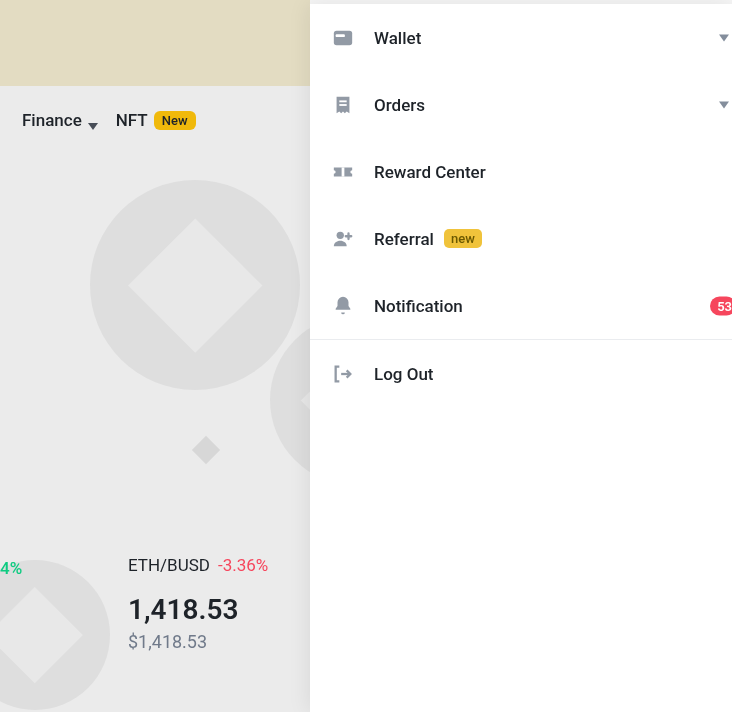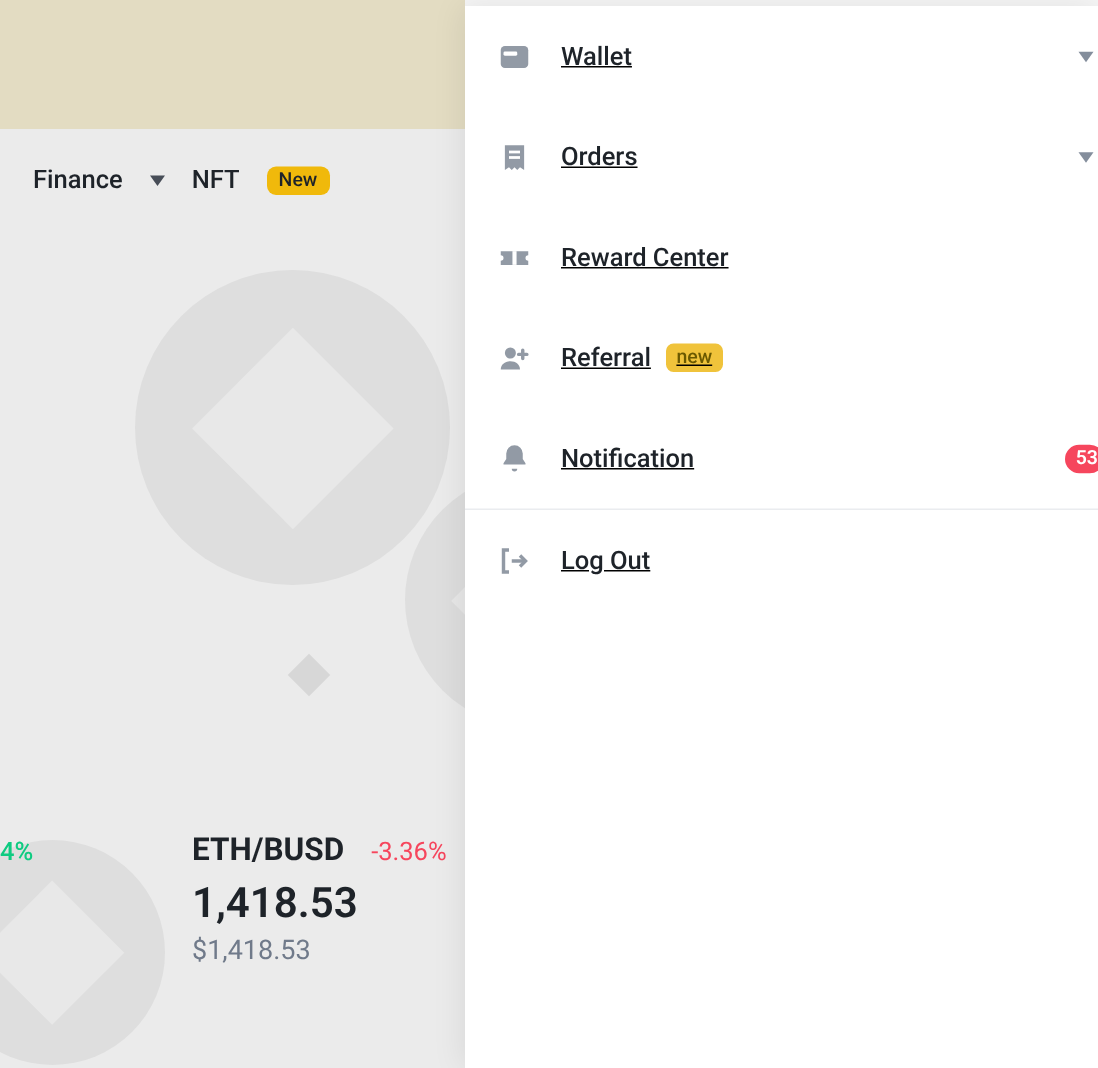--- a/index.html
+++ b/index.html
@@ -31,25 +31,25 @@
     .nav-row {
       position: absolute;
       top: 110px;
       left: 22px;
       display: flex;
       align-items: center;
       gap: 18px;
     }
     .nav-item {
       display: flex;
-      align-items: center;
-      font-size: 17px;
-      color: #1e2329;
-      font-weight: 500;
-      gap: 18px;
+      align-items: flex-end;
+      font-size: 17px;
+      color: #1e2329;
+      font-weight: 500;
+      gap: 6px;
     }
     .caret {
       display: inline-block;
       width: 0;
       height: 0;
       border-left: 5px solid transparent;
       border-right: 5px solid transparent;
       border-top: 7px solid #474d57;
     }
     .badge-new {
@@ -81,36 +81,35 @@
       color: #0ecb81;
       font-size: 17px;
       font-weight: 500;
     }
     .ticker1 {
       position: absolute;
       left: 128px;
       top: 555px;
     }
     .ticker-pair {
-      font-size: 21px;
+      font-size: 17px;
       color: #1e2329;
       display: inline;
-      font-weight: bold;
     }
     .ticker-change {
       font-size: 17px;
       color: #f6465d;
       display: inline;
-      margin-left: 14px;
+      margin-left: 4px;
     }
     .ticker-price {
       font-size: 28px;
       font-weight: 600;
       color: #1e2329;
-      margin-top: 6px;
+      margin-top: 18px;
     }
     .ticker-usd {
       font-size: 18px;
       color: #707a8a;
       margin-top: 5px;
     }
     
     .panel {
       position: absolute;
       left: 310px;
@@ -120,21 +119,20 @@
       background: #fff;
       box-shadow: -2px 0 20px rgba(0,0,0,0.08);
     }
     .menu-item {
       display: flex;
       align-items: center;
       height: 67px;
       padding: 12px 22px;
       cursor: pointer;
       position: relative;
-      text-decoration: underline;
     }
     .menu-icon {
       width: 22px;
       height: 22px;
       margin-right: 20px;
       color: #929aa5;
       flex-shrink: 0;
       display: flex;
       align-items: center;
       justify-content: center;

